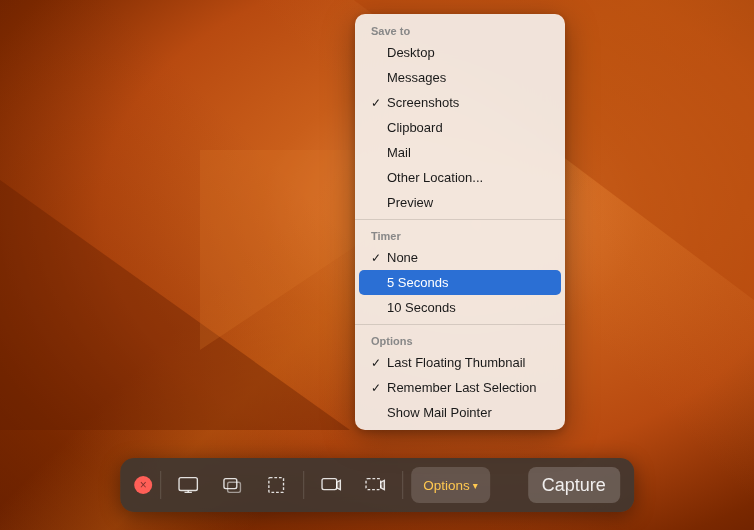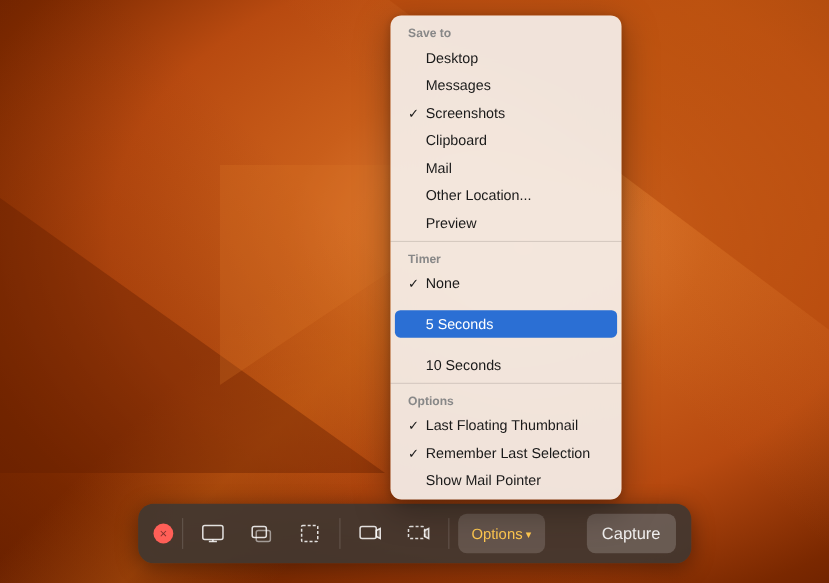--- a/index.html
+++ b/index.html
@@ -84,21 +84,21 @@
       color: #1a1a1a;
       cursor: pointer;
       position: relative;
       min-height: 22px;
     }
 
     .menu-item.highlighted {
       background: #2b6fd4;
       color: white;
       border-radius: 5px;
-      margin: 12px 4px;
+      margin: 0 4px;
       padding: 5px 12px;
     }
 
     .menu-item .checkmark {
       width: 14px;
       margin-right: 2px;
       font-size: 12px;
       flex-shrink: 0;
     }
 
@@ -193,21 +193,21 @@
     .options-btn .chevron {
       font-size: 10px;
       margin-top: 1px;
     }
 
     .capture-btn {
       background: rgba(255,255,255,0.18);
       border-radius: 8px;
       padding: 6px 14px;
       color: rgba(255,255,255,0.9);
-      font-size: 15px;
+      font-size: 18px;
       font-weight: 500;
       cursor: pointer;
       height: 36px;
       display: flex;
       align-items: center;
       margin-left: 32px;
     }
   </style>
 </head>
 <body>

